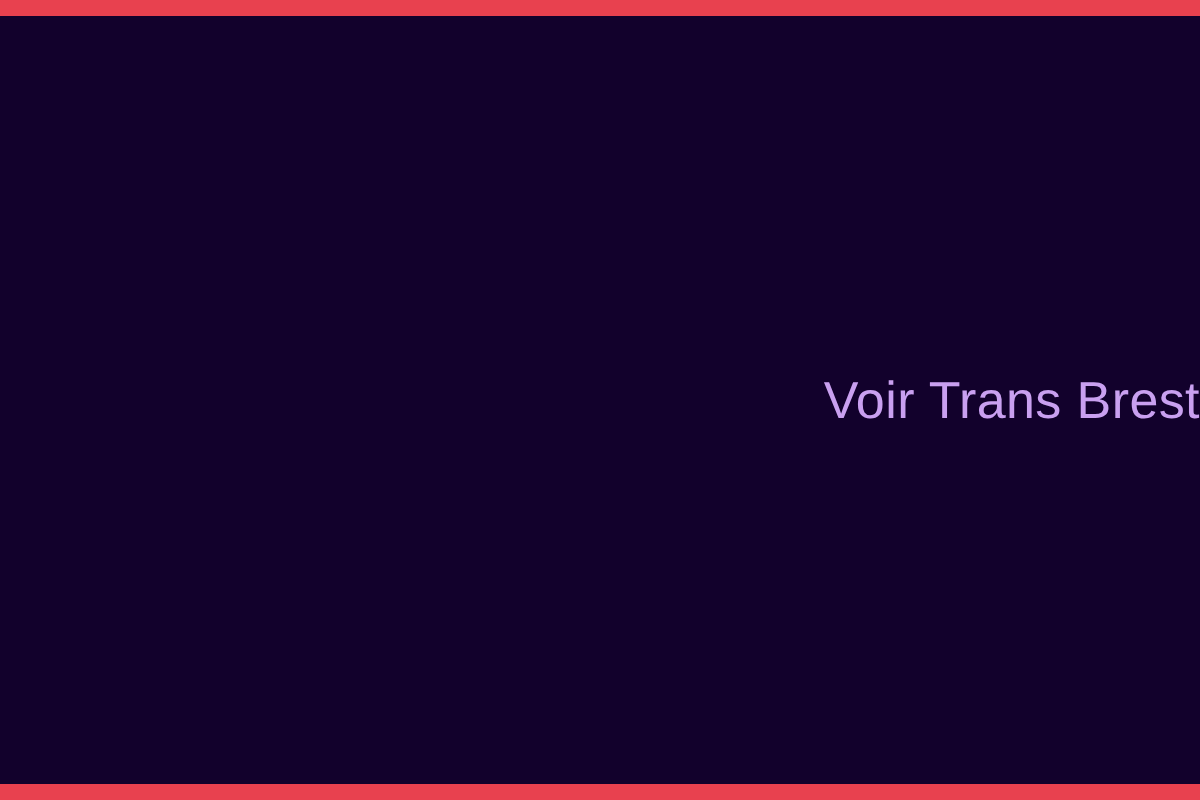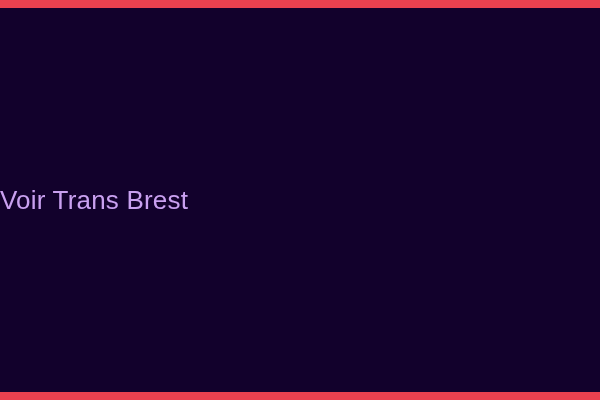--- a/index.html
+++ b/index.html
@@ -15,21 +15,21 @@
     font-family: "Liberation Sans", sans-serif;
   }
   .placeholder-frame {
     position: relative;
     width: 600px;
     height: 400px;
     background: #12012c;
     box-sizing: border-box;
     display: flex;
     align-items: center;
-    justify-content: flex-start;
+    justify-content: flex-end;
   }
   .accent-bar {
     position: absolute;
     left: 0;
     width: 600px;
     height: 8px;
     background: #e8414f;
   }
   .accent-bar.top {
     top: 0;

